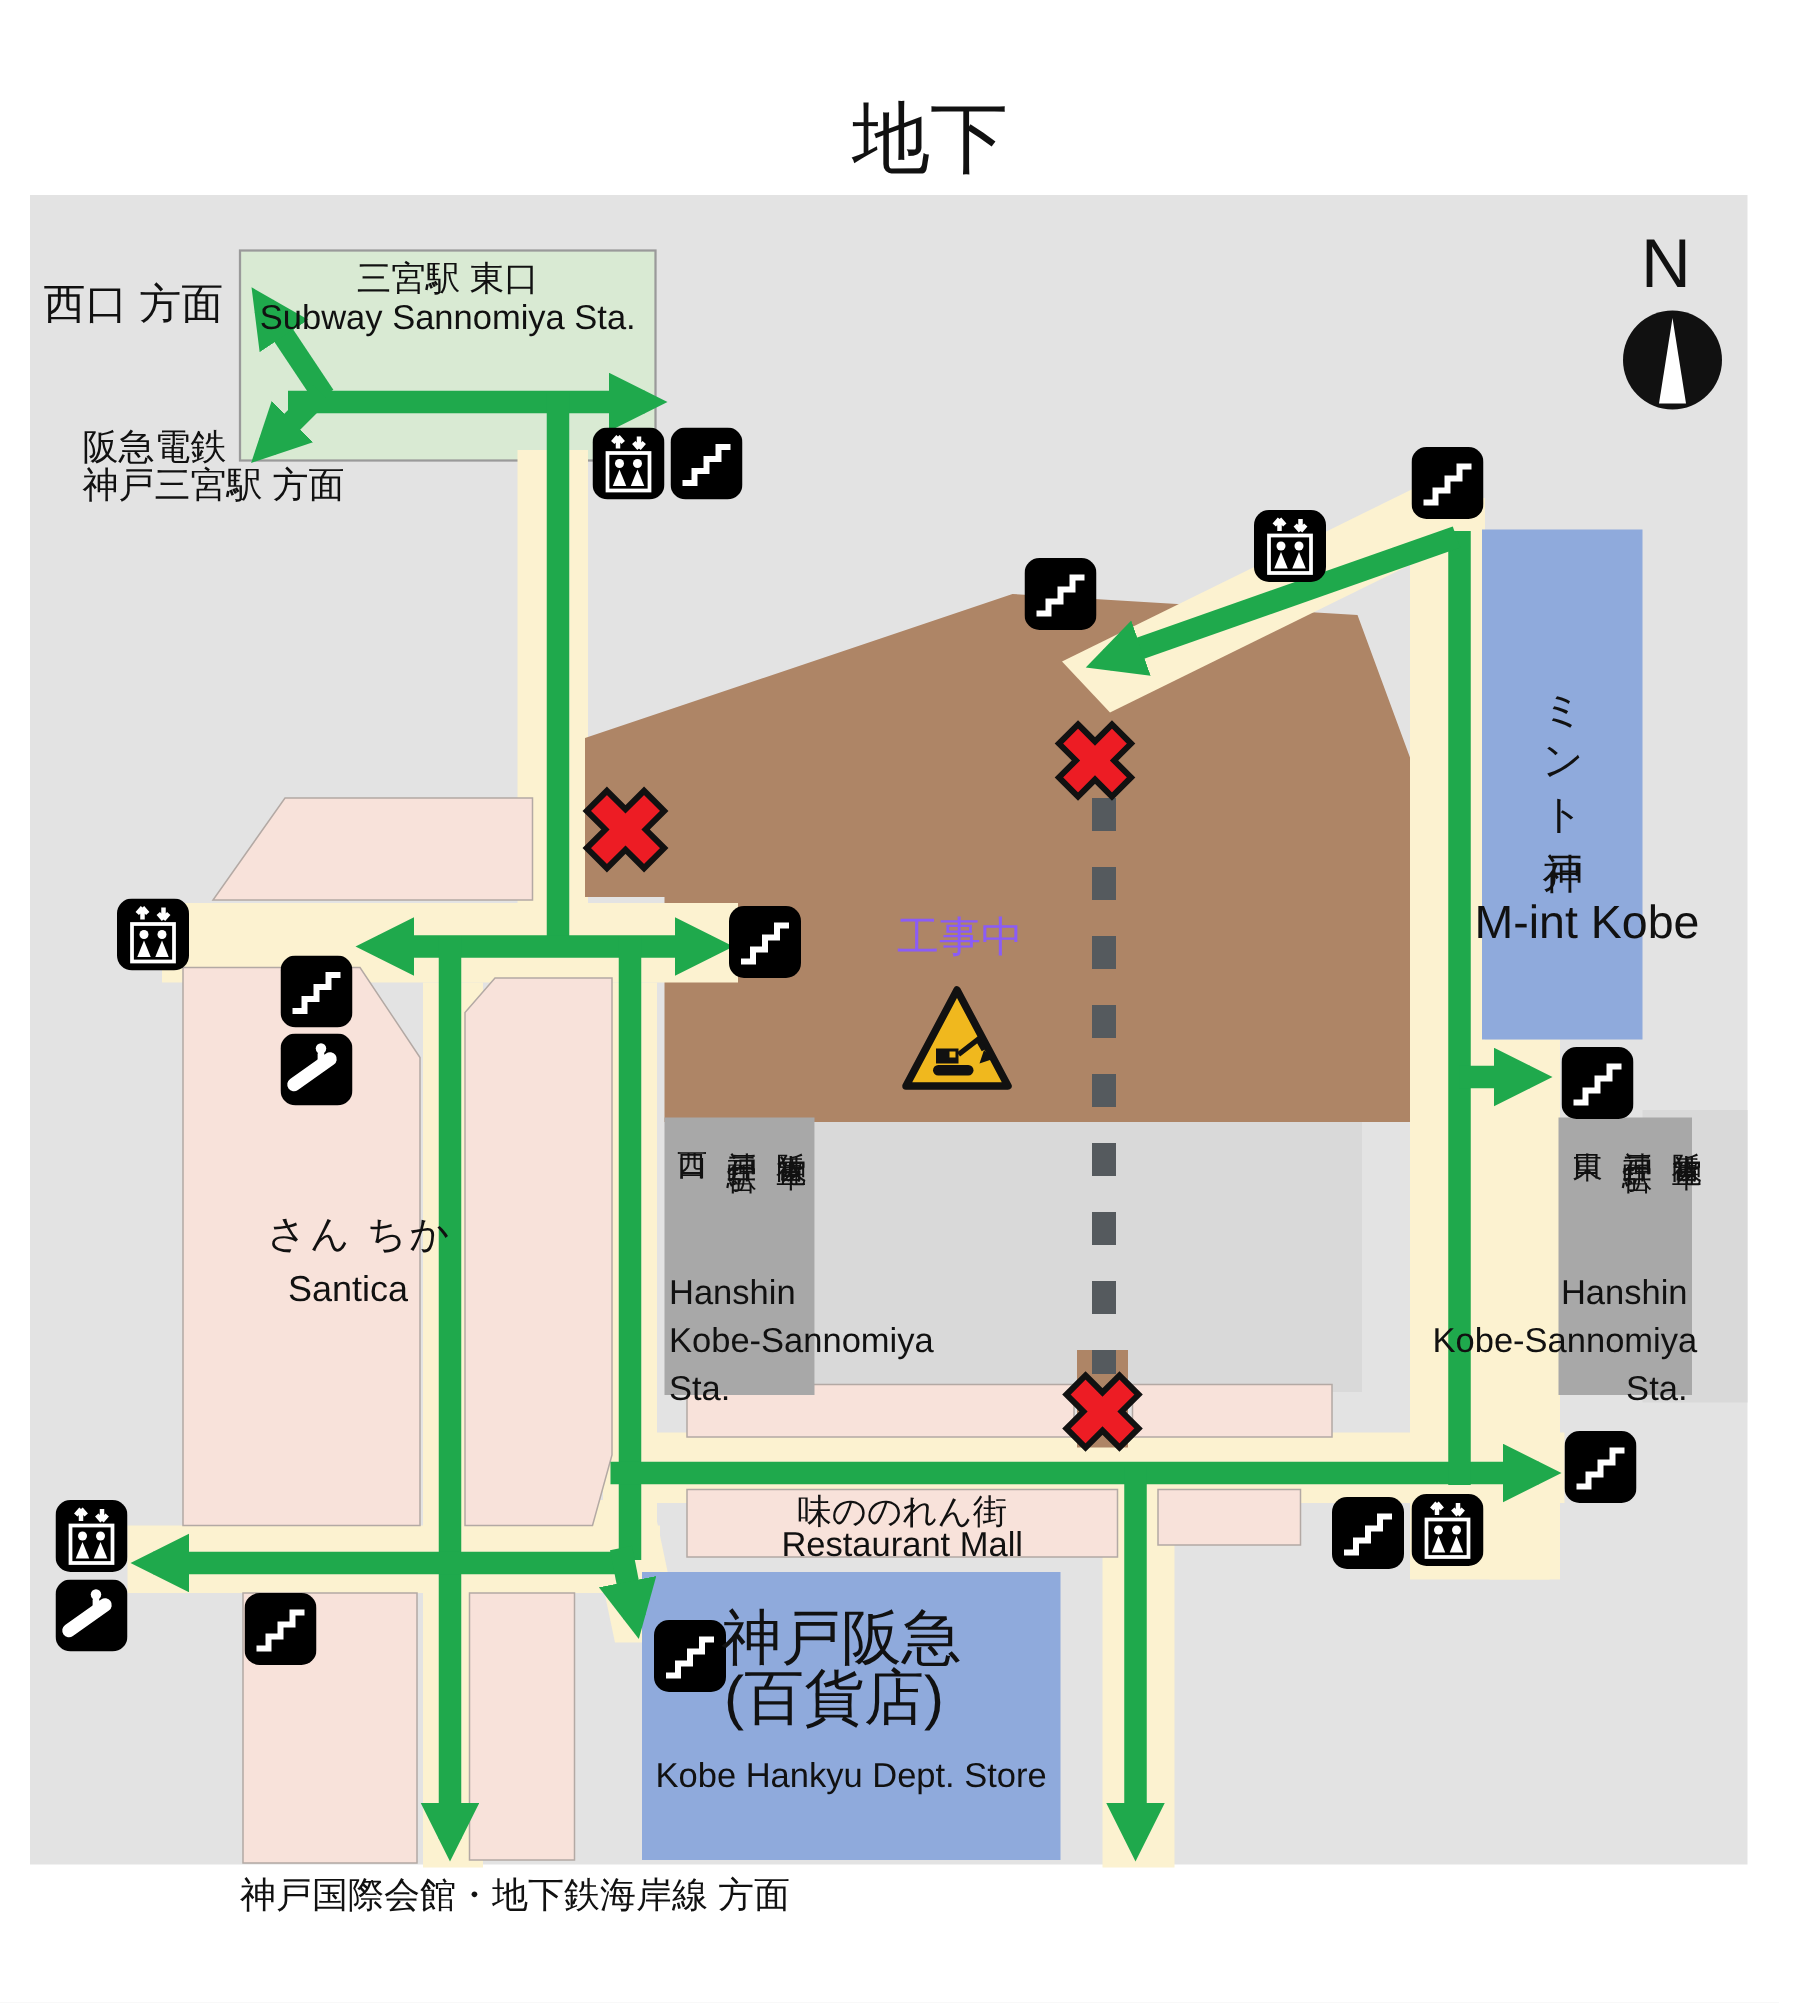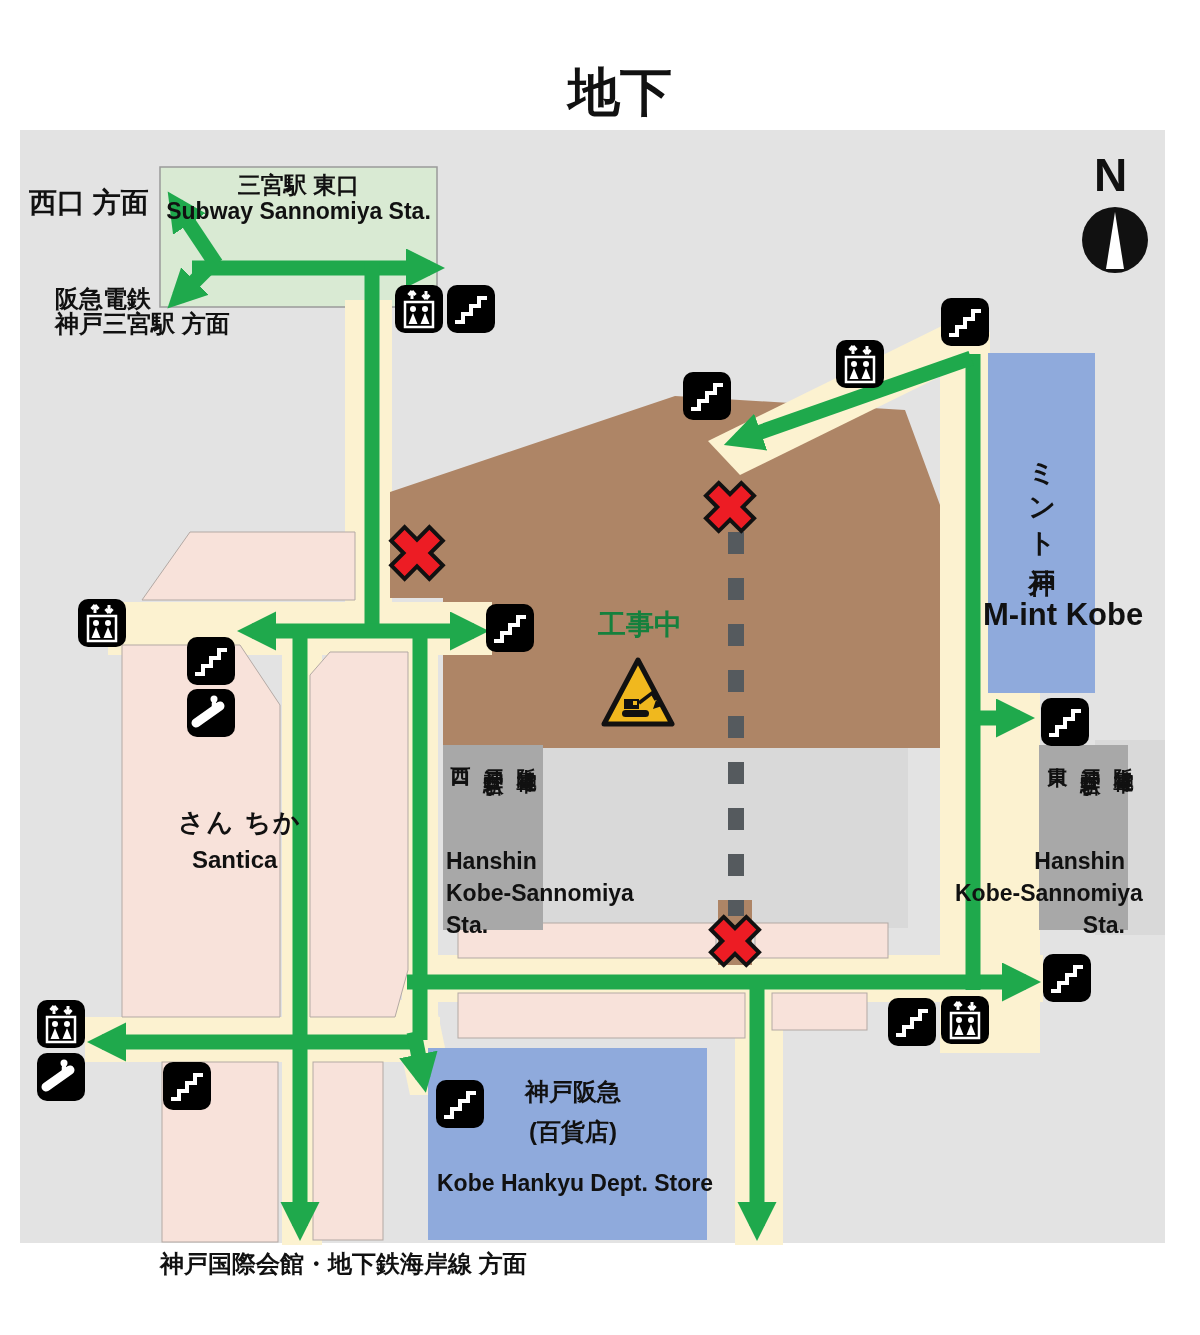--- a/index.html
+++ b/index.html
@@ -1,19 +1,19 @@
 <!DOCTYPE html>
 <html><head>
 <meta charset="utf-8">
 <style>
   html,body{margin:0;padding:0;background:#ffffff;}
   body{width:1200px;height:1335px;position:relative;font-family:"Liberation Sans","DejaVu Sans",sans-serif;}
   #stage{position:absolute;left:0;top:0;width:1200px;height:1335px;}
   svg.map-art{position:absolute;left:0;top:0;pointer-events:none;}
-  .lbl{position:absolute;color:#111;font-weight:bold;white-space:nowrap;}
+  .lbl{position:absolute;color:#111;font-weight:normal;white-space:nowrap;}
   .ctr{text-align:center;}
   .vtx{writing-mode:vertical-rl;text-orientation:upright;}
   .vtx span{display:block;}
   .icon{position:absolute;width:48px;height:48px;}
   .icon svg{display:block;width:100%;height:100%;}
 </style>
 </head>
 <body>
 
 <div id="stage">
@@ -233,21 +233,21 @@
   <div class="lbl" style="left:55px;top:286px;font-size:24px;line-height:25px">
     <div>阪急電鉄</div>
     <div>神戸三宮駅 方面</div>
   </div>
 
   <div class="lbl ctr" style="left:160px;top:172px;width:277px;font-size:23px;line-height:26px">
     <div>三宮駅 東口</div>
     <div>Subway Sannomiya Sta.</div>
   </div>
 
-  <div class="lbl" style="left:598px;top:606px;font-size:28px;color:#15803d">工事中</div>
+  <div class="lbl" style="left:598px;top:606px;font-size:28px;color:#8b5cf6">工事中</div>
 
   <div class="lbl" style="left:178px;top:805px;font-size:26px;letter-spacing:2px">さん ちか</div>
   <div class="lbl" style="left:192px;top:846px;font-size:24px">Santica</div>
 
   <div class="lbl vtx" style="left:444px;top:752px;height:180px;font-size:20px;line-height:33px;letter-spacing:2px">
     <span>阪神電車</span>
     <span>神戸三宮駅</span>
     <span>西口</span>
   </div>
   <div class="lbl" style="left:446px;top:845px;font-size:23px;line-height:32px">
@@ -265,22 +265,26 @@
     <div>Hanshin</div>
     <div>Kobe-Sannomiya</div>
     <div>Sta.</div>
   </div>
 
   <div class="lbl vtx" style="left:1024px;top:445px;height:200px;font-size:27px;letter-spacing:3px">
     <span>ミント神戸</span>
   </div>
   <div class="lbl ctr" style="left:983px;top:597px;width:118px;font-size:31px">M-int Kobe</div>
 
-
-  <div class="lbl ctr" style="left:498px;top:1072px;width:150px;font-size:24px;line-height:40px">
+  <div class="lbl ctr" style="left:458px;top:996px;width:287px;font-size:23px;line-height:22px">
+    <div>味ののれん街</div>
+    <div>Restaurant Mall</div>
+  </div>
+
+  <div class="lbl ctr" style="left:481px;top:1072px;width:150px;font-size:40px;line-height:40px">
     <div>神戸阪急</div>
     <div>(百貨店)</div>
   </div>
   <div class="lbl" style="left:437px;top:1170px;font-size:23px">Kobe Hankyu Dept. Store</div>
 
   <div class="lbl" style="left:160px;top:1248px;font-size:24px;line-height:31px">
     <div>神戸国際会館・地下鉄海岸線 方面</div>
   </div>
 
 </div>

